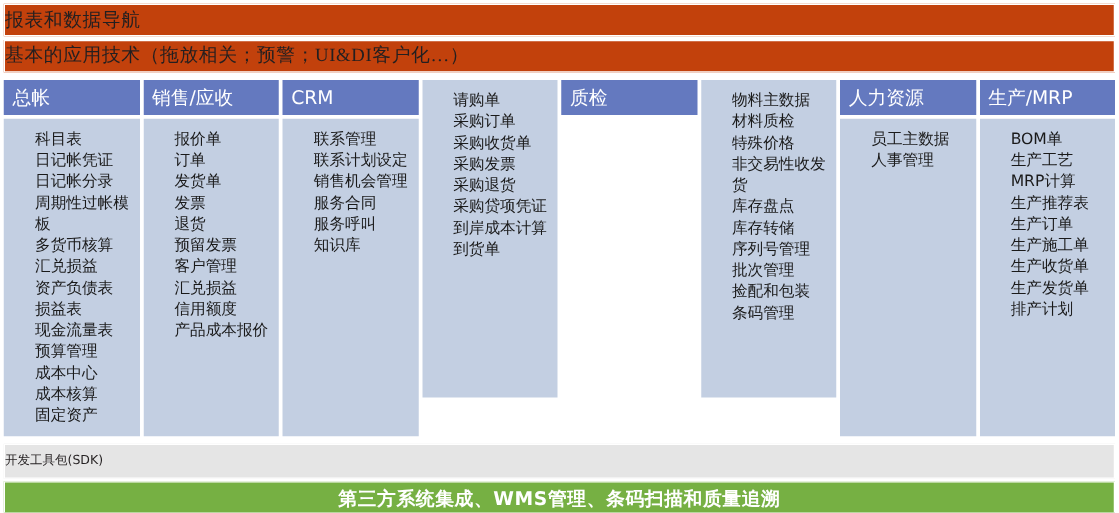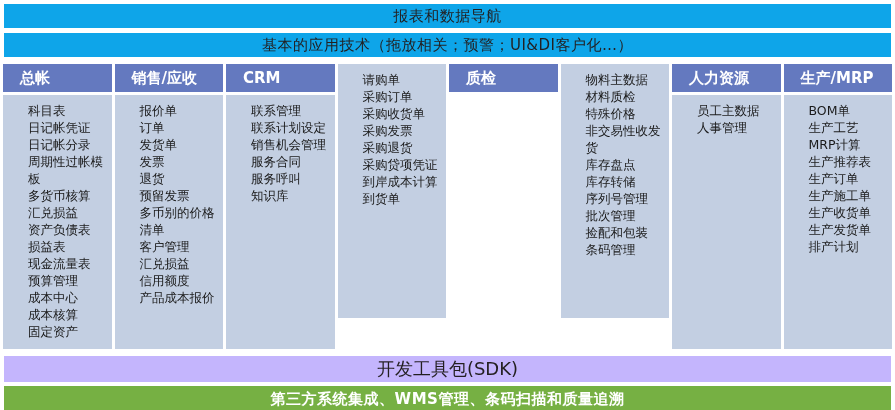--- a/index.html
+++ b/index.html
@@ -16,83 +16,81 @@
   .diagram {
     position: relative;
     width: 895px;
     height: 410px;
     box-sizing: border-box;
     padding: 3px 3px 0 3px;
   }
   .band {
     width: 889px;
     box-sizing: border-box;
-    text-align: center;
     color: #231f20;
-    background: #0ea5e9;
+    background: #c2410c;
     border: 1px solid #ffffff;
     font-size: 15px;
     line-height: 24px;
     height: 26px;
     font-weight: normal;
     letter-spacing: 0.5px;
   }
   .band-title {
     margin-bottom: 3px;
   }
   .band-tech {
     margin-bottom: 6px;
+    font-family: Liberation Serif, serif;
   }
   .columns {
     display: flex;
     width: 889px;
     gap: 3px;
     align-items: flex-start;
   }
   .col {
     flex: 1 1 0;
     min-width: 0;
     display: flex;
     flex-direction: column;
   }
   .col-header {
     background: #6479bf;
     color: #ffffff;
     font-size: 15px;
     line-height: 28px;
     height: 28px;
-    padding-left: 17px;
+    padding-left: 7px;
     box-sizing: border-box;
     white-space: nowrap;
     overflow: hidden;
     margin-bottom: 3px;
-    font-weight: bold;
   }
   .col-body {
     background: #c3cfe2;
     height: 254px;
     box-sizing: border-box;
     padding: 7px 4px 4px 25px;
   }
   .col-item {
     font-size: 12.5px;
     line-height: 17px;
     color: #1a1a1a;
     text-align: left;
     text-indent: 0;
     word-break: break-all;
   }
   .footer-sdk {
     margin-top: 6px;
     width: 889px;
     box-sizing: border-box;
-    background: #c4b5fd;
+    background: #e5e5e5;
     color: #231f20;
-    text-align: center;
-    font-size: 18px;
+    font-size: 10px;
     line-height: 26px;
     height: 28px;
     border: 1px solid #ffffff;
   }
   .footer-green {
     margin-top: 2px;
     width: 889px;
     box-sizing: border-box;
     background: #76b043;
     color: #ffffff;
@@ -134,21 +132,20 @@
       </div>
       <div class="col">
         <div class="col-header">销售/应收</div>
         <div class="col-body">
           <div class="col-item">报价单</div>
           <div class="col-item">订单</div>
           <div class="col-item">发货单</div>
           <div class="col-item">发票</div>
           <div class="col-item">退货</div>
           <div class="col-item">预留发票</div>
-          <div class="col-item">多币别的价格清单</div>
           <div class="col-item">客户管理</div>
           <div class="col-item">汇兑损益</div>
           <div class="col-item">信用额度</div>
           <div class="col-item">产品成本报价</div>
         </div>
       </div>
       <div class="col">
         <div class="col-header">CRM</div>
         <div class="col-body">
           <div class="col-item">联系管理</div>

